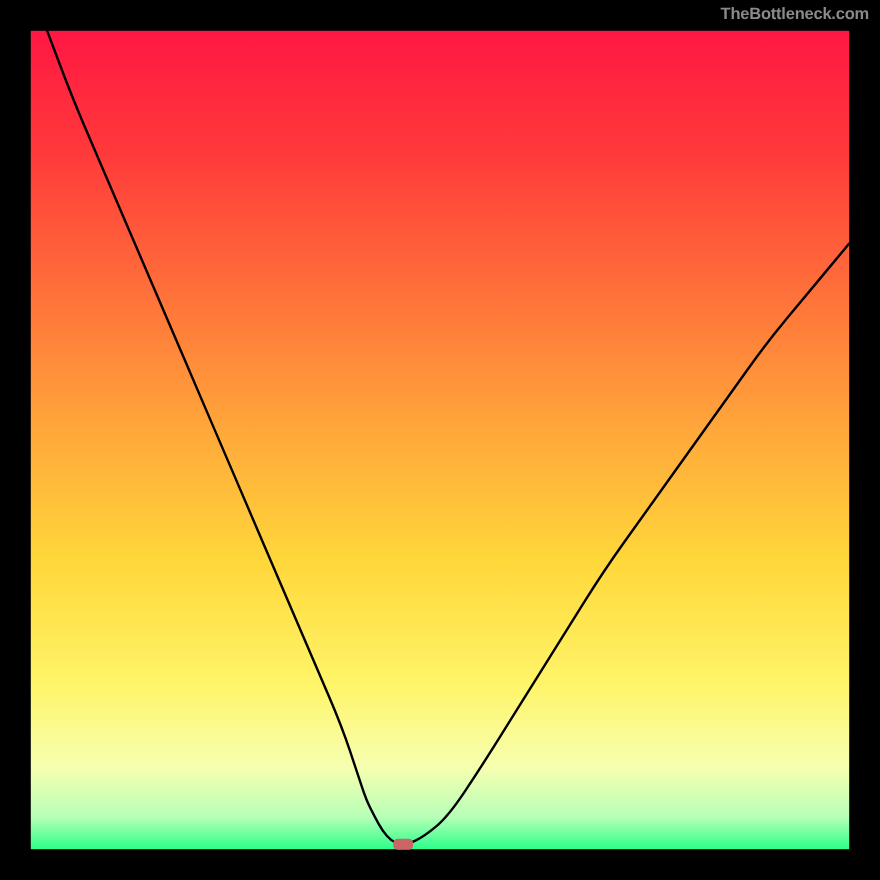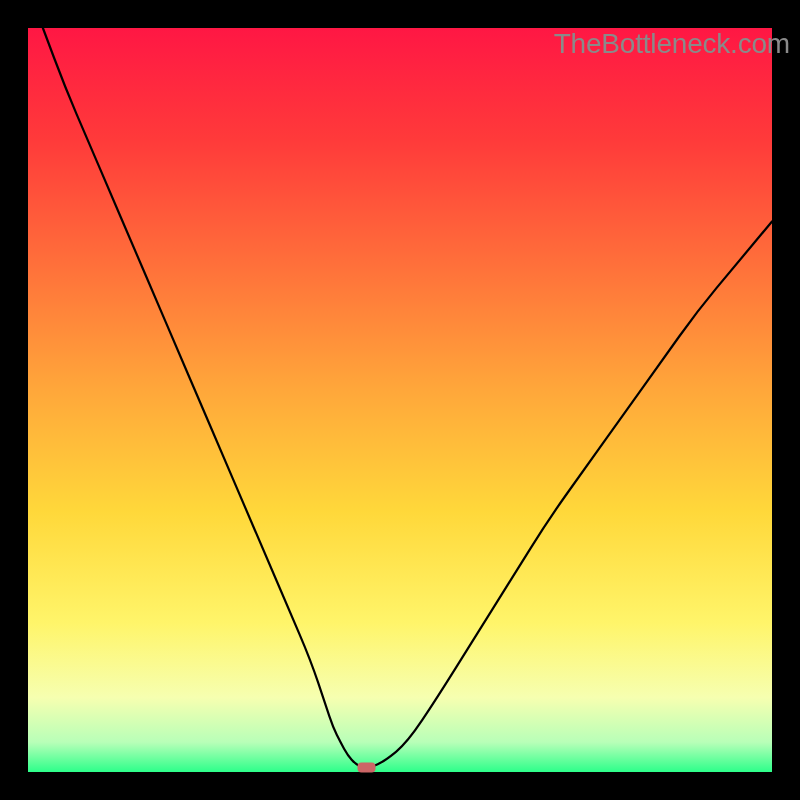--- a/index.html
+++ b/index.html
@@ -17,24 +17,23 @@
     height: 800px;
   }
   svg {
     display: block;
   }
   .watermark {
     position: absolute;
     top: 4px;
     right: 10px;
     color: #8a8a8a;
-    font-size: 28px;
-    font-weight: 400;
+    font-size: 15px;
+    font-weight: 700;
     letter-spacing: -0.2px;
-    margin-top: 24px;
   }
 </style>
 </head>
 <body>
 
 <div class="chart-wrap">
   <svg id="chart-svg" width="800" height="800" viewBox="0 0 800 800">
     <defs>
       <linearGradient id="bg-grad" x1="0" y1="0" x2="0" y2="1">
           <stop offset="0%" stop-color="#ff1744"></stop>

